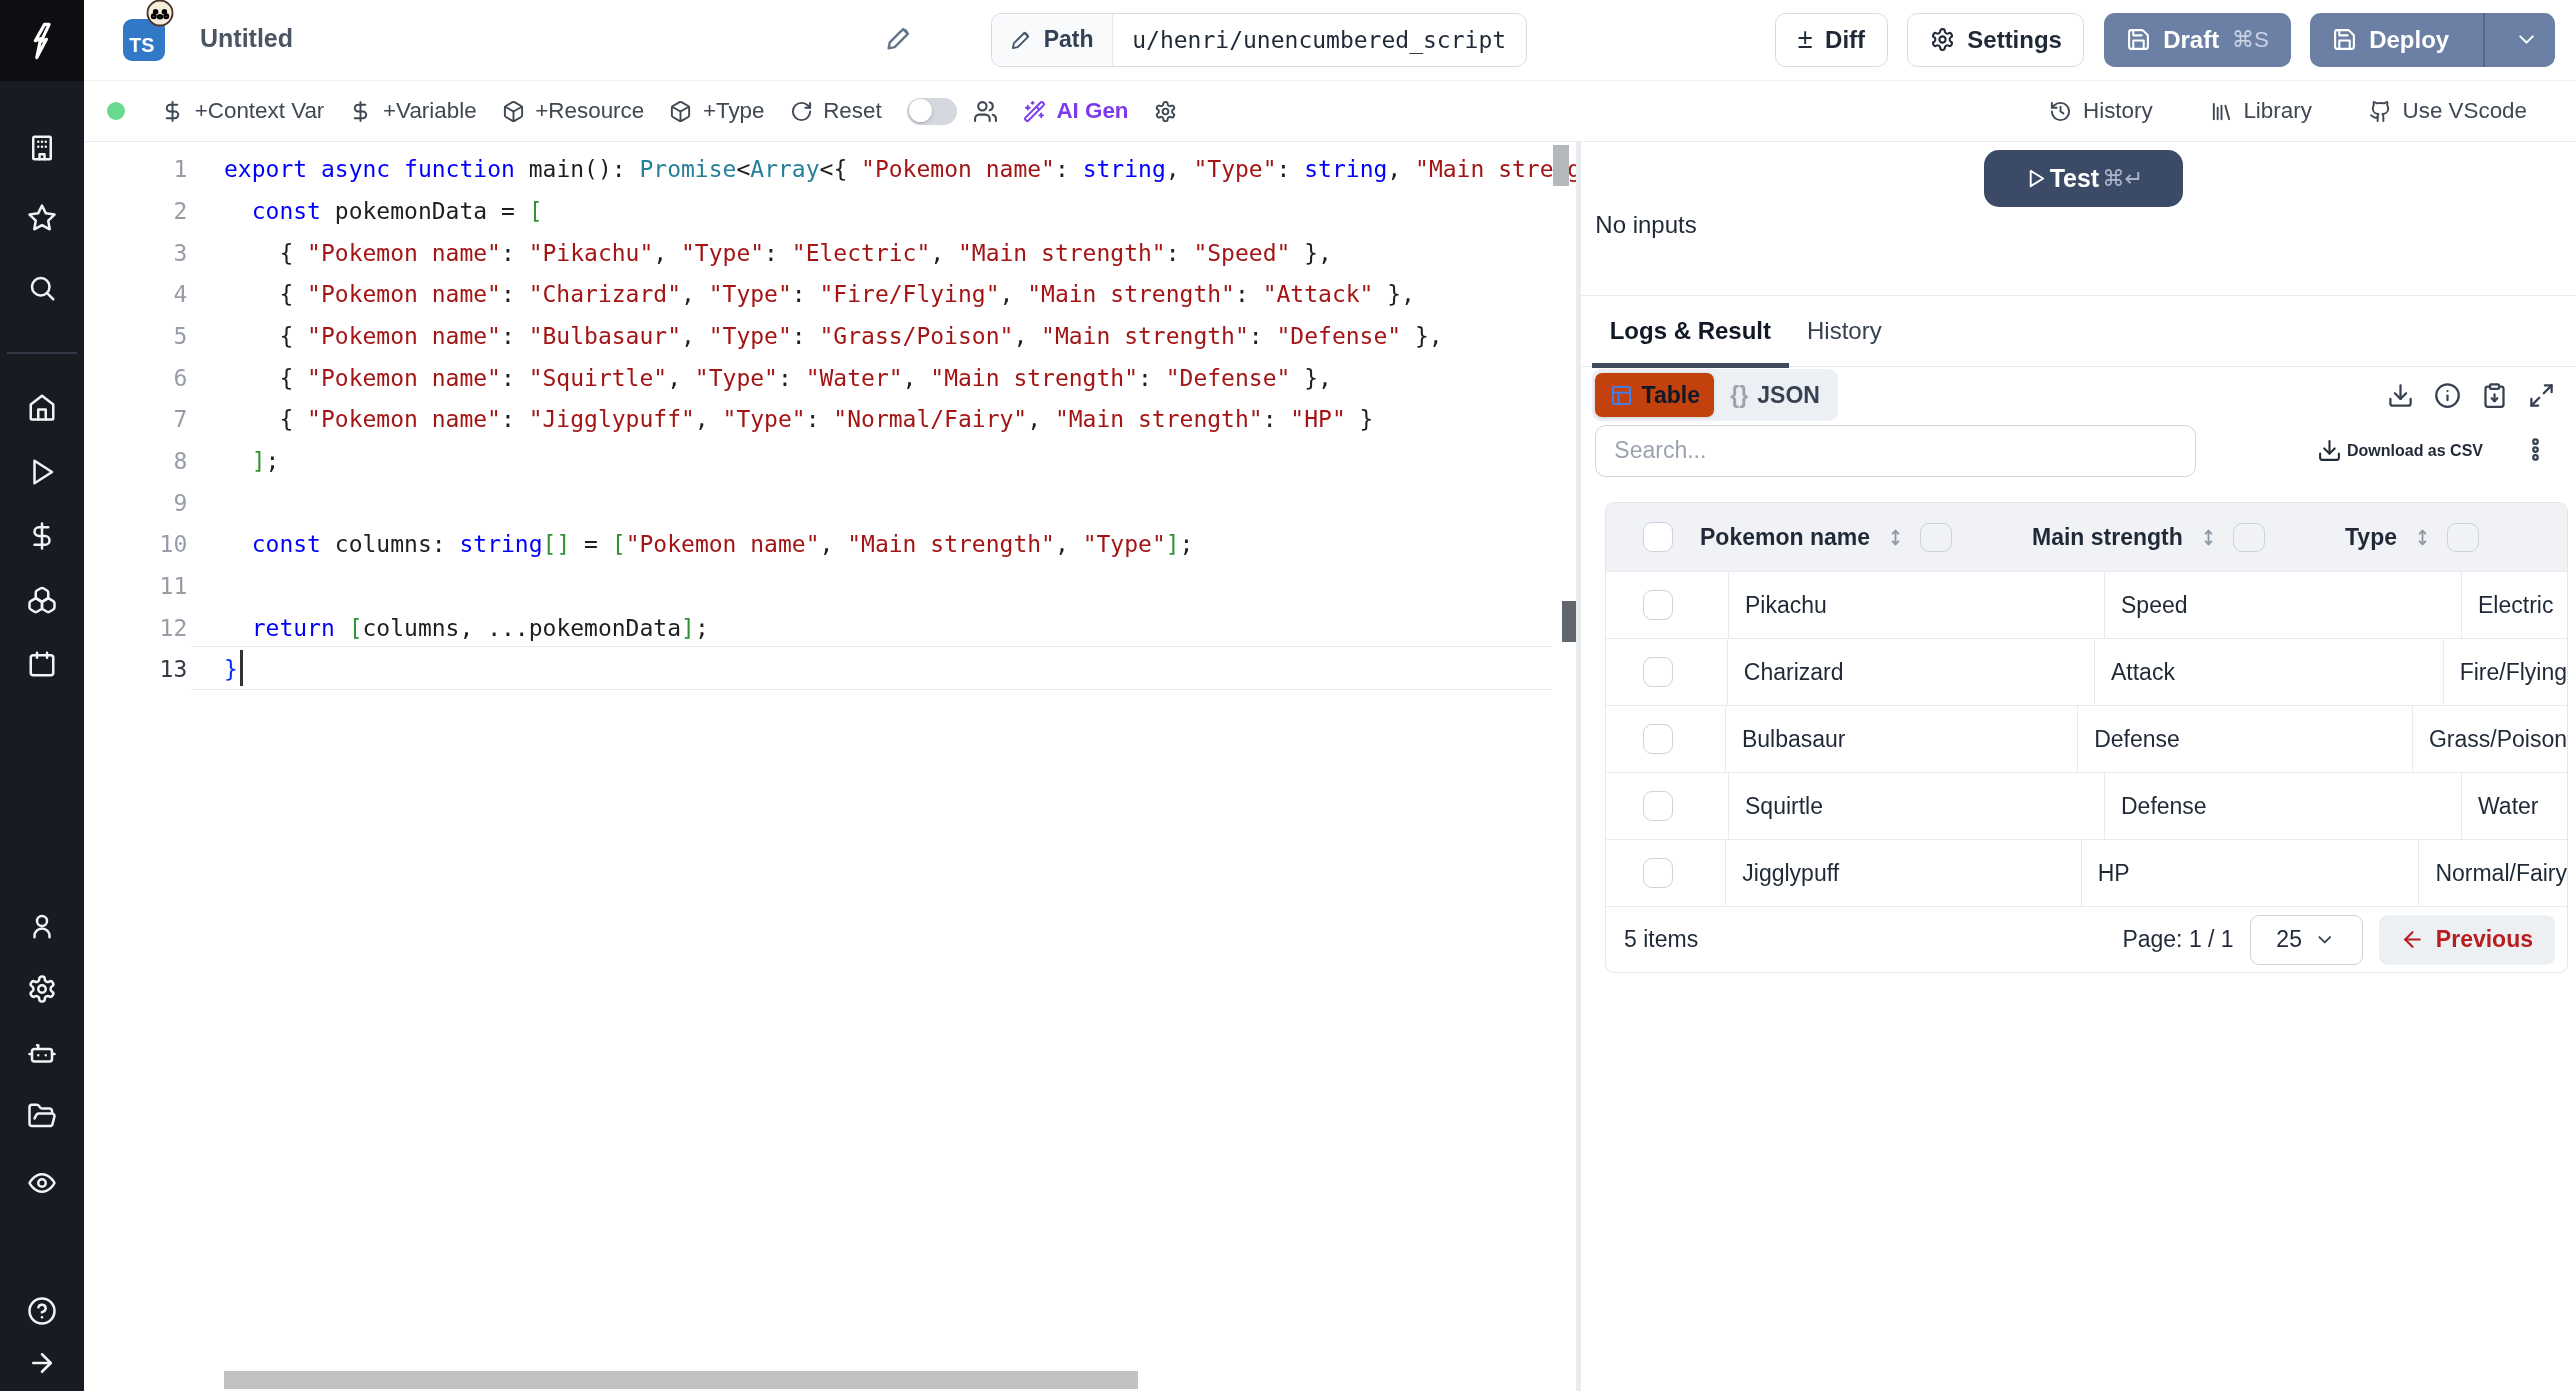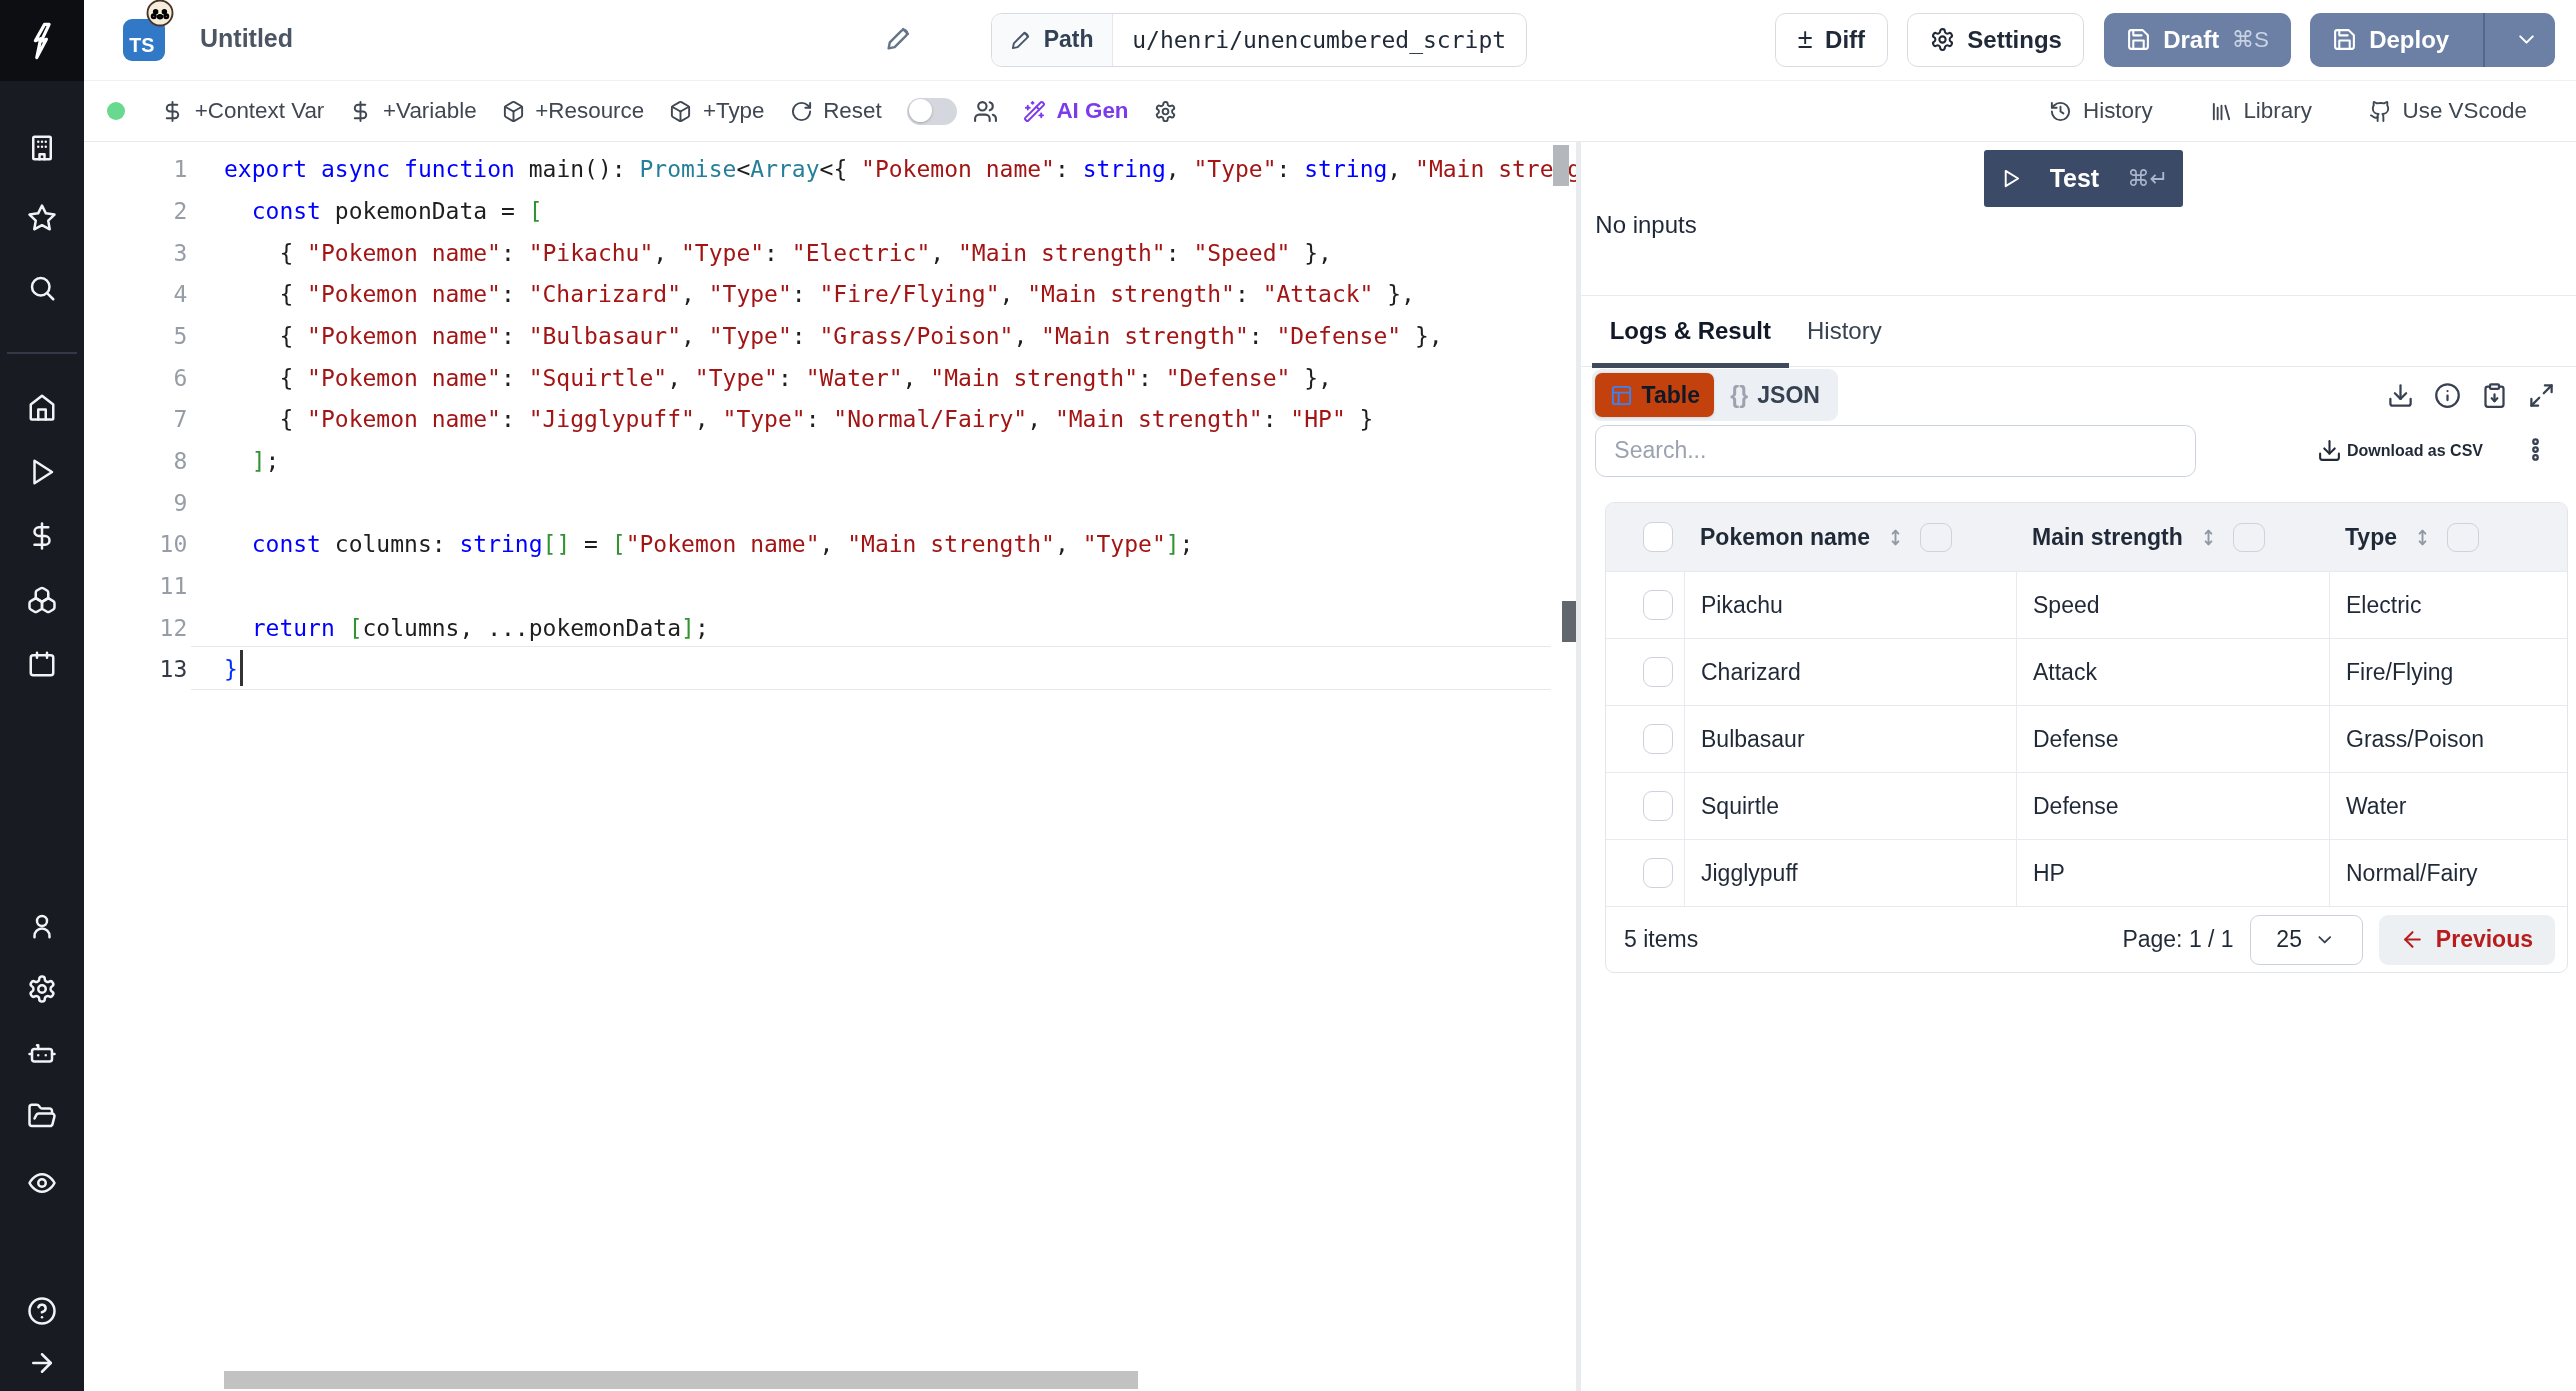--- a/index.html
+++ b/index.html
@@ -75,23 +75,23 @@
                   border-bottom:1.8px solid #e8e8e8; }
   #cursor { position:absolute; width:2.7px; height:36px; background:#333; }
   #vscroll-thumb { position:absolute; left:1469px; top:3.6px; width:16px; height:41px; background:#b4b7bc; }
   #overview-cursor { position:absolute; left:1478px; top:460px; width:14.3px; height:41px; background:#62676e; }
   #hscroll-thumb { position:absolute; left:140px; top:1230px; width:914px; height:18px; background:#c2c2c2; }
 
   #vdivider { position:absolute; left:1576px; top:141px; width:5.4px; height:1250px; background:#e9ecef; }
 
   
   #panel { position:absolute; left:1581px; top:141px; width:995px; height:1250px; background:#fff; overflow:hidden; }
-  #test-btn { position:absolute; left:403px; top:9px; width:199px; height:57px; border-radius:3px;
+  #test-btn { position:absolute; left:403px; top:9px; width:199px; height:57px; border-radius:15px;
               background:var(--test-bg,#3b4a66); color:#fff; display:flex; align-items:center;
-              justify-content:center; gap:28px; font-size:25px; font-weight:700; cursor:pointer; }
+              justify-content:center; gap:3px; font-size:25px; font-weight:700; cursor:pointer; }
   #test-btn svg { width:23px; height:23px; }
   #test-kbd { font-weight:500; font-size:22.4px; color:#aab6cc; }
   #no-inputs { position:absolute; left:14.3px; top:70px; font-size:24px; color:#1f2937; }
 
   #tabbar { position:absolute; left:0; top:154px; width:995px; height:72px; border-top:1.8px solid #e7eaee;
             border-bottom:1.8px solid #e7eaee; display:flex; align-items:stretch; padding-left:10.7px; }
   .tab { display:flex; align-items:center; padding:0 18px; font-size:24px; color:#374151; cursor:pointer;
          position:relative; }
   .tab.active { font-weight:600; color:#111827; }
   .tab.active::after { content:""; position:absolute; left:0; right:0; bottom:-1.8px; height:4.5px; background:#3f4a5a; }
@@ -121,21 +121,21 @@
   #result-table { position:absolute; left:24px; top:361px; width:963px; border:1.8px solid #e2e5ea;
                   border-radius:9px; overflow:hidden; background:#fff; }
   .trow, #thead { display:flex; align-items:stretch; }
   #thead { height:68px; background:#f0f2f5; }
   .trow { height:67px; border-top:1.8px solid #e7eaee; }
   .th, .tcell { display:flex; align-items:center; }
   .c0 { width:78px; padding-left:37px; }
   .c1 { width:332px; padding-left:16px; }
   .c2 { width:313px; padding-left:16px; }
   .c3 { flex:1; padding-left:16px; }
-  .trow .c1, .trow .c2, .trow .c3 { border-left:1.8px solid #e7eaee; }
+  .trow .c1, .trow .c2, .trow .c3 { border-left:1.8px solid #e7eaee;margin-left:44px; }
   .th-label { font-size:23px; font-weight:700; color:#1f2937; margin-right:14.3px; }
   .sort-icon { width:23px; height:23px; color:#8f99a6; margin-right:12.5px; flex:none; cursor:pointer; }
   .col-handle { width:32px; height:29px; border:1.8px solid #ccd3dc; border-radius:9px; flex:none; cursor:pointer; }
   .checkbox { width:30px; height:30px; border:1.8px solid #ccd3dc; border-radius:9px; background:#fff;
               flex:none; cursor:pointer; }
   .tcell { font-size:23px; color:#1f2937; }
   #tfoot { height:66px; border-top:1.8px solid #e7eaee; display:flex; align-items:center; }
   #items-count { margin-left:18px; font-size:23px; color:#1f2937; }
   #pager { margin-left:auto; display:flex; align-items:center; gap:16px; margin-right:12.5px; }
   #page-label { font-size:23px; color:#1f2937; }

